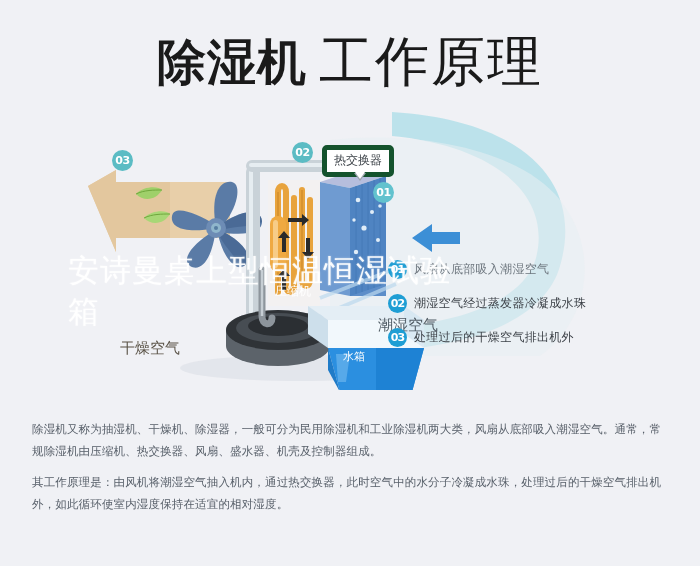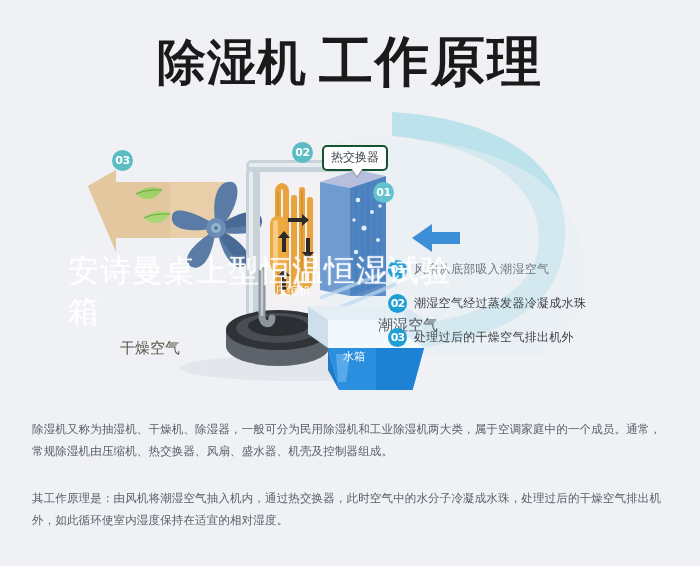--- a/index.html
+++ b/index.html
@@ -43,21 +43,21 @@
     font-size: 49px;
     font-weight: bold;
     color: #1a1a1a;
     letter-spacing: 1px;
     vertical-align: middle;
     margin-top: 8px;
   }
   .title-b {
     font-family: "DejaVu Sans", "Liberation Sans", sans-serif;
     font-size: 54px;
-    font-weight: bold;
+    font-weight: normal;
     color: #1a1a1a;
     letter-spacing: 2px;
     margin-left: 12px;
     vertical-align: middle;
   }
 
   
   .diagram {
     position: absolute;
     left: 20px;
@@ -76,21 +76,21 @@
   .lbl-humid { left: 358px; top: 196px; font-size: 15px; color: #4f5a63; }
   .lbl-comp  { left: 255px; top: 163px; font-size: 12px; color: #ffffff; }
   .lbl-tank  { left: 323px; top: 229px; font-size: 11px; color: #ffffff; }
 
   
   .callout {
     position: absolute;
     left: 302px;
     top: 25px;
     background: #ffffff;
-    border: 2px solid #14532d;
+    border: 5px solid #14532d;
     border-radius: 5px;
     padding: 2px 7px 3px 7px;
     font-family: "DejaVu Sans", "Liberation Sans", sans-serif;
     font-size: 12px;
     color: #3d4349;
     white-space: nowrap;
   }
   .callout:after {
     content: "";
     position: absolute;
@@ -193,21 +193,21 @@
     width: 640px;
   }
   .para {
     font-family: "DejaVu Sans", "Liberation Sans", sans-serif;
     font-size: 11.5px;
     color: #58606a;
     line-height: 1.95;
     letter-spacing: 0.15px;
     margin: 0;
   }
-  .para + .para { margin-top: 24px; }
+  .para + .para { margin-top: 8px; }
 </style>
 </head>
 <body>
 
 <div class="page">
 
   <div class="swoosh-wrap">
     <svg width="700" height="566" viewBox="0 0 700 566">
 
       <path d="M 392 112 C 520 120 585 180 560 266 C 545 320 470 350 360 352 L 360 330 C 462 326 524 300 536 258 C 552 196 496 146 392 136 Z" fill="#b3dfe9" opacity="0.85"></path>
@@ -380,17 +380,17 @@
       <span class="step-text">处理过后的干燥空气排出机外</span>
     </div>
   </div>
 
   <div class="watermark">
     <div>安诗曼桌上型恒温恒湿试验</div>
     <div>箱</div>
   </div>
 
   <div class="body-copy">
-    <p class="para">除湿机又称为抽湿机、干燥机、除湿器，一般可分为民用除湿机和工业除湿机两大类，属于空调家庭中的一个成员。通常，常规除湿机由压缩机、热交换器、风扇、盛水器、机壳及控制器组成。</p>
+    <p class="para">除湿机又称为抽湿机、干燥机、除湿器，一般可分为民用除湿机和工业除湿机两大类，风扇从底部吸入潮湿空气。通常，常规除湿机由压缩机、热交换器、风扇、盛水器、机壳及控制器组成。</p>
     <p class="para">其工作原理是：由风机将潮湿空气抽入机内，通过热交换器，此时空气中的水分子冷凝成水珠，处理过后的干燥空气排出机外，如此循环使室内湿度保持在适宜的相对湿度。</p>
   </div>
 
 </div>
 
 </body></html>

